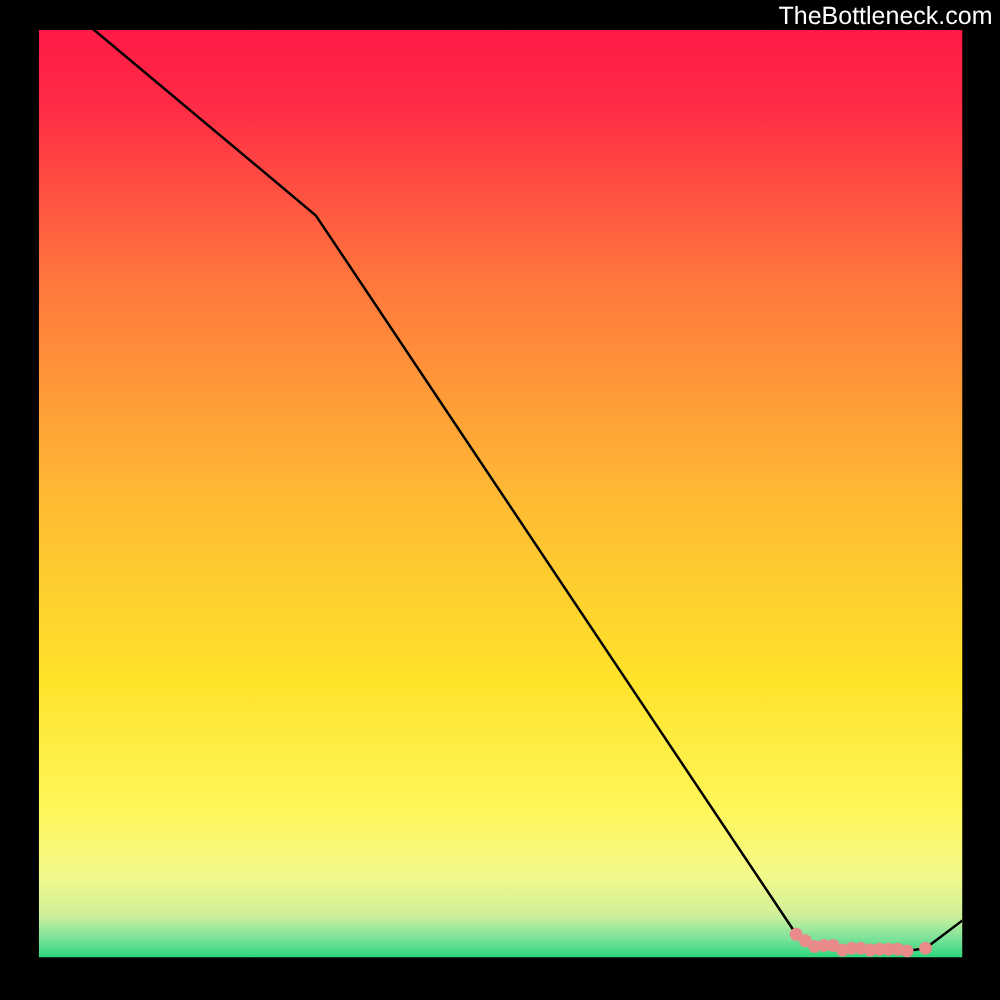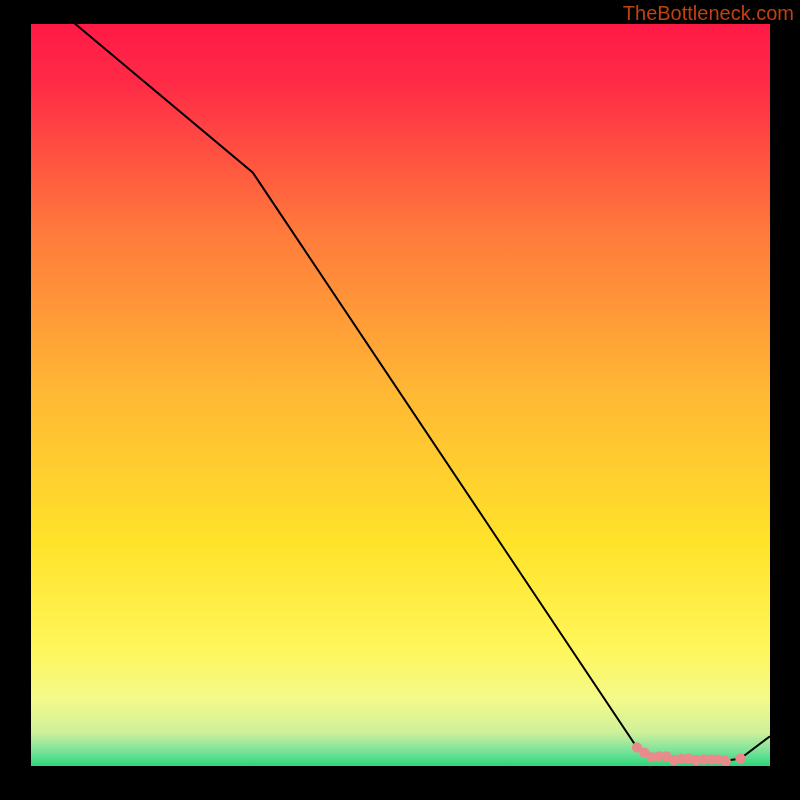--- a/index.html
+++ b/index.html
@@ -7,21 +7,21 @@
     width: 800px;
     height: 800px;
     background: #000;
     position: relative;
     font-family: Arial, Helvetica, sans-serif;
   }
   .watermark {
     position: absolute;
     top: 2px;
     right: 6px;
-    color: #c2410c;
+    color: #ffffff;
     font-size: 20px;
     font-weight: 500;
     z-index: 10;
   }
   .plot {
     position: absolute;
     left: 31px;
     top: 24px;
     width: 739px;
     height: 742px;

